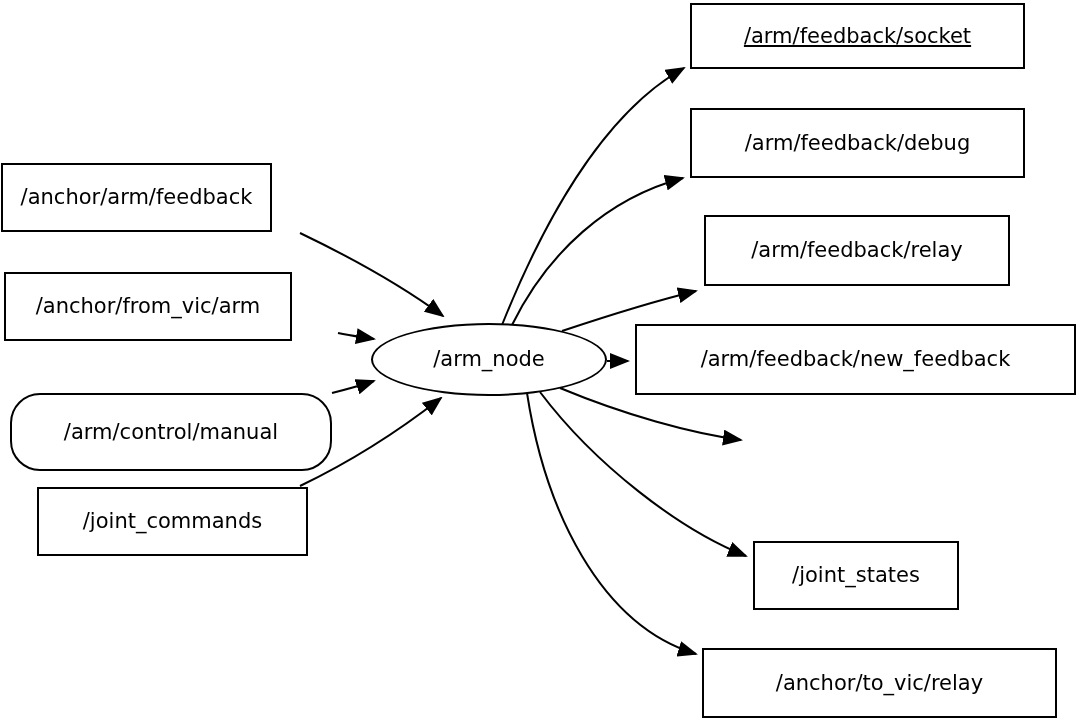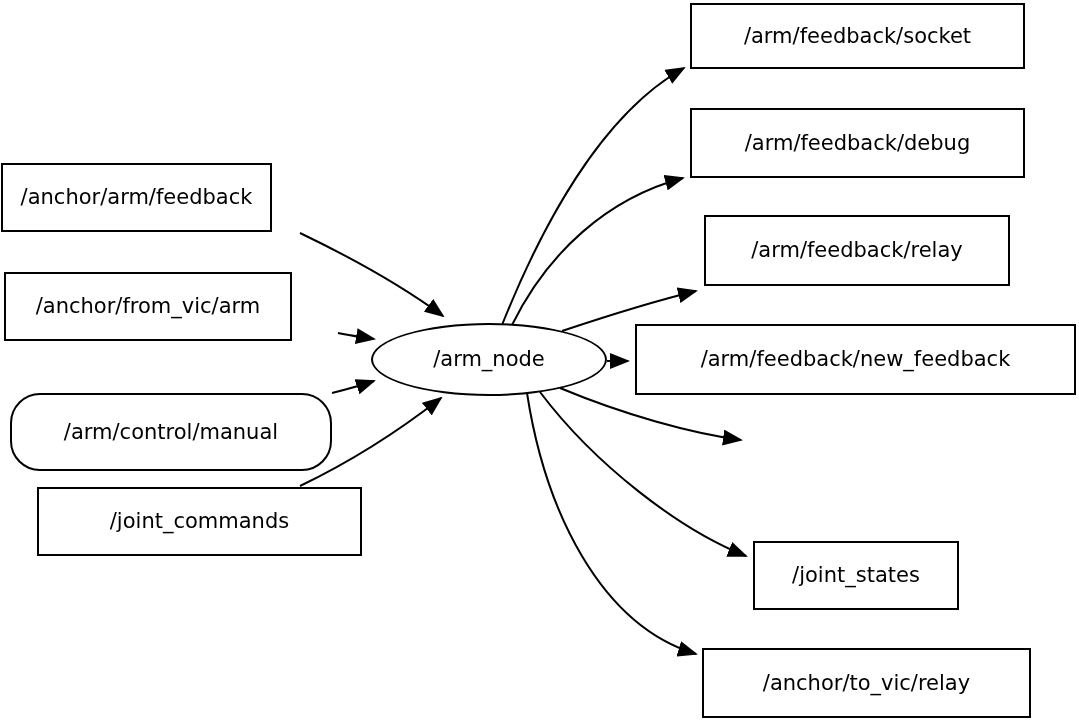--- a/index.html
+++ b/index.html
@@ -56,24 +56,24 @@
       <path d="M607,361 L628,361" marker-end="url(#arrow)"></path>
       <path d="M560,388 C625,415 690,433 741,440" marker-end="url(#arrow)"></path>
       <path d="M540,392 C595,465 680,530 746,556" marker-end="url(#arrow)"></path>
       <path d="M527,393 C545,510 600,625 696,654" marker-end="url(#arrow)"></path>
     </g>
   </svg>
 
   <div class="node" style="left:1px; top:163px; width:271px; height:69px;">/anchor/arm/feedback</div>
   <div class="node" style="left:4px; top:272px; width:288px; height:69px;">/anchor/from_vic/arm</div>
   <div class="node" style="left:10px; top:393px; width:322px; height:78px;border-radius:30px;">/arm/control/manual</div>
-  <div class="node" style="left:37px; top:487px; width:325px; height:69px;">/joint_commands</div>
+  <div class="node" style="left:37px; top:487px; width:271px; height:69px;">/joint_commands</div>
 
   <div class="node ellipse" style="left:371px; top:323px; width:236px; height:73px;">/arm_node</div>
 
-  <div class="node" style="left:690px; top:3px; width:335px; height:66px;">/arm/feedback/socket</div>
+  <div class="node" style="left:690px; top:3px; width:335px; height:66px;text-decoration:underline;">/arm/feedback/socket</div>
   <div class="node" style="left:690px; top:108px; width:335px; height:70px;">/arm/feedback/debug</div>
   <div class="node" style="left:704px; top:215px; width:306px; height:71px;">/arm/feedback/relay</div>
   <div class="node" style="left:635px; top:324px; width:441px; height:71px;">/arm/feedback/new_feedback</div>
   <div class="node" style="left:753px; top:541px; width:206px; height:69px;">/joint_states</div>
-  <div class="node" style="left:702px; top:648px; width:329px; height:70px;">/anchor/to_vic/relay</div>
+  <div class="node" style="left:702px; top:648px; width:355px; height:70px;">/anchor/to_vic/relay</div>
 
 </div>
 
 </body></html>

